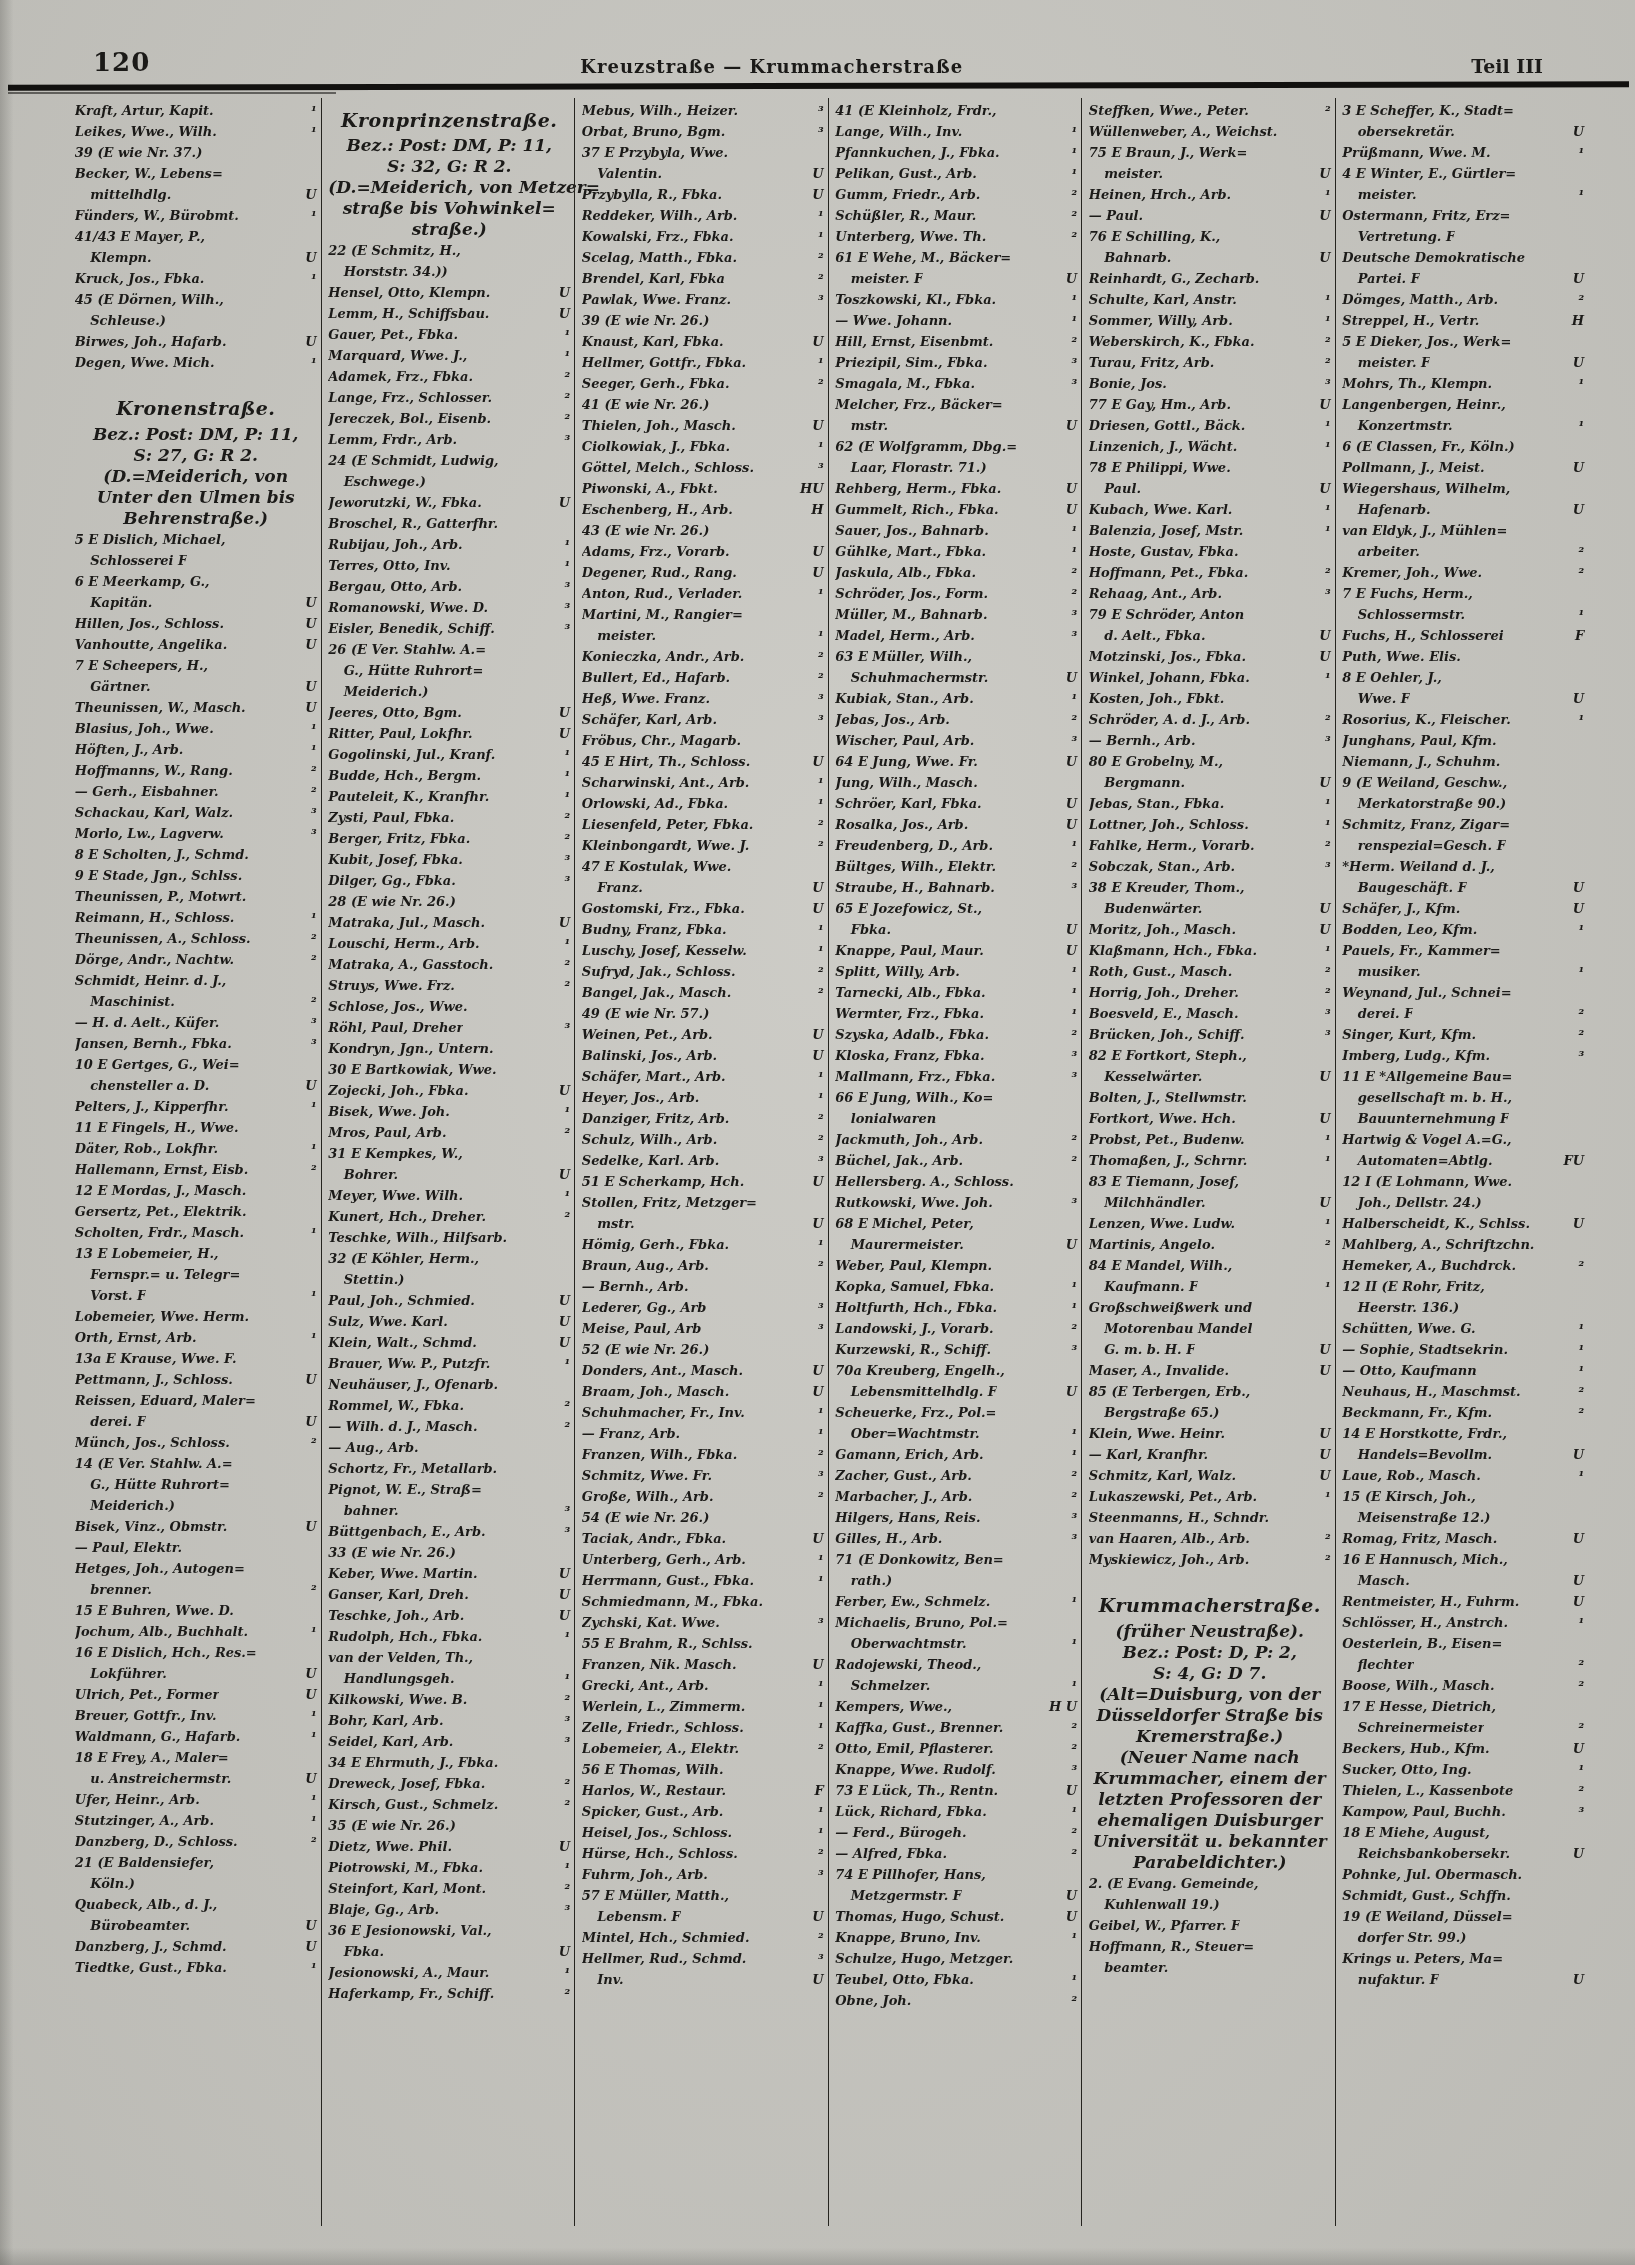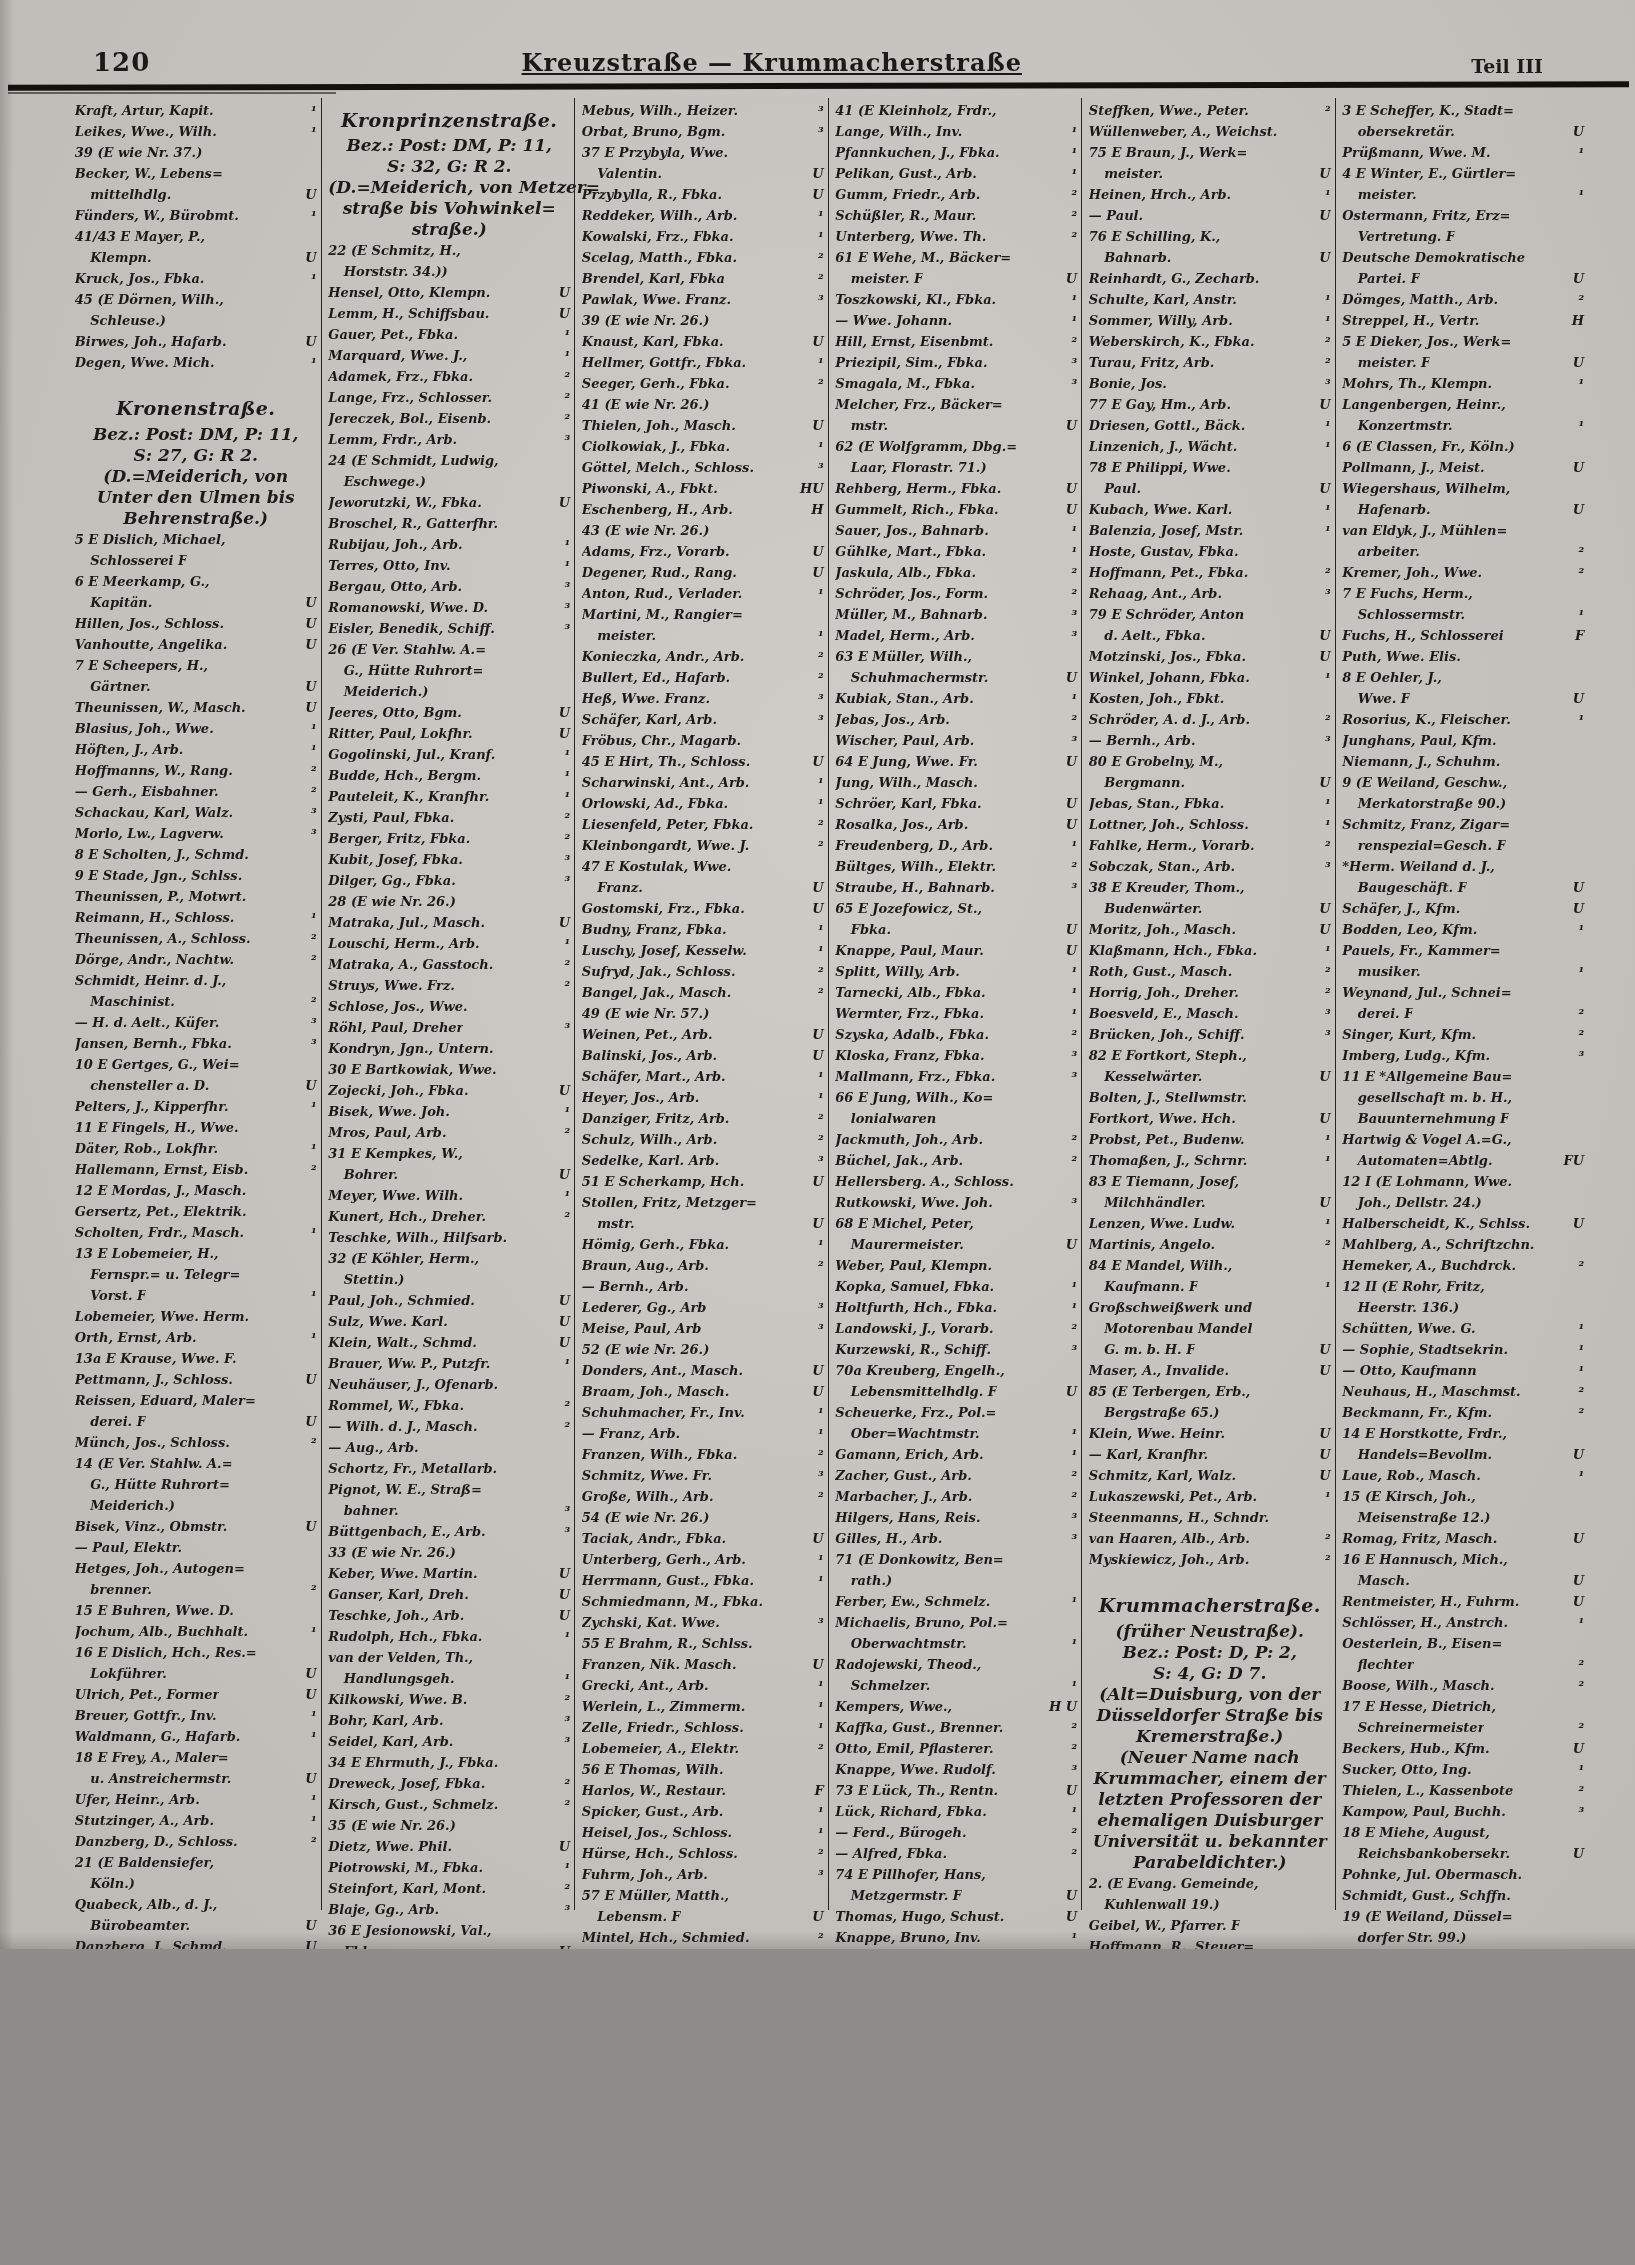--- a/index.html
+++ b/index.html
@@ -1,32 +1,32 @@
 <!DOCTYPE html>
 <html><head>
 <meta charset="utf-8">
 <style>
   html,body{margin:0;padding:0;background:#8e8d89;}
   .page{
-    position:relative;width:1636px;height:1949px;margin:0 auto;
+    position:relative;width:1636px;height:2265px;margin:0 auto;
     background:#c7c6c0;
     background-image:linear-gradient(90deg, rgba(60,60,55,.25) 0, rgba(60,60,55,0) 13.5px),
                      linear-gradient(0deg, rgba(60,60,55,.22) 0, rgba(60,60,55,0) 17.4px),
                      radial-gradient(ellipse at 50% 40%, rgba(255,255,255,.10), rgba(0,0,0,.06));
     font-family:"DejaVu Serif", serif;
     color:#1b1a18;
     overflow:hidden;
   }
   .header-row{
     position:absolute;top:33px;left:93px;right:93px;height:44px;
     display:flex;justify-content:space-between;align-items:flex-end;
     font-weight:bold;
   }
   .page-number{font-size:26px;letter-spacing:1px;}
-  .running-title{font-size:24px;letter-spacing:1px;transform:translateX(-39px);text-decoration:underline;}
+  .running-title{font-size:18px;letter-spacing:1px;transform:translateX(-39px);}
   .part-label{font-size:19px;}
   .top-rule{position:absolute;top:83px;left:7.7px;right:7.7px;height:5.8px;background:#12110f;transform:rotate(-.12deg);}
   .top-rule2{position:absolute;top:92px;left:7.7px;width:328px;height:1.9px;background:#12110f;opacity:.55;}
   .columns{
     position:absolute;top:98px;left:68px;right:48px;bottom:39px;
     display:flex;align-items:stretch;font-style:italic;
   }
   .col{flex:1 1 0;min-width:0;padding:1.9px 3.9px 0 6.8px;border-left:1.4px solid #25241f;}
   .col:first-child{border-left:none;}
   .line{display:flex;justify-content:space-between;line-height:21px;font-size:13px;font-weight:bold;white-space:nowrap;}

